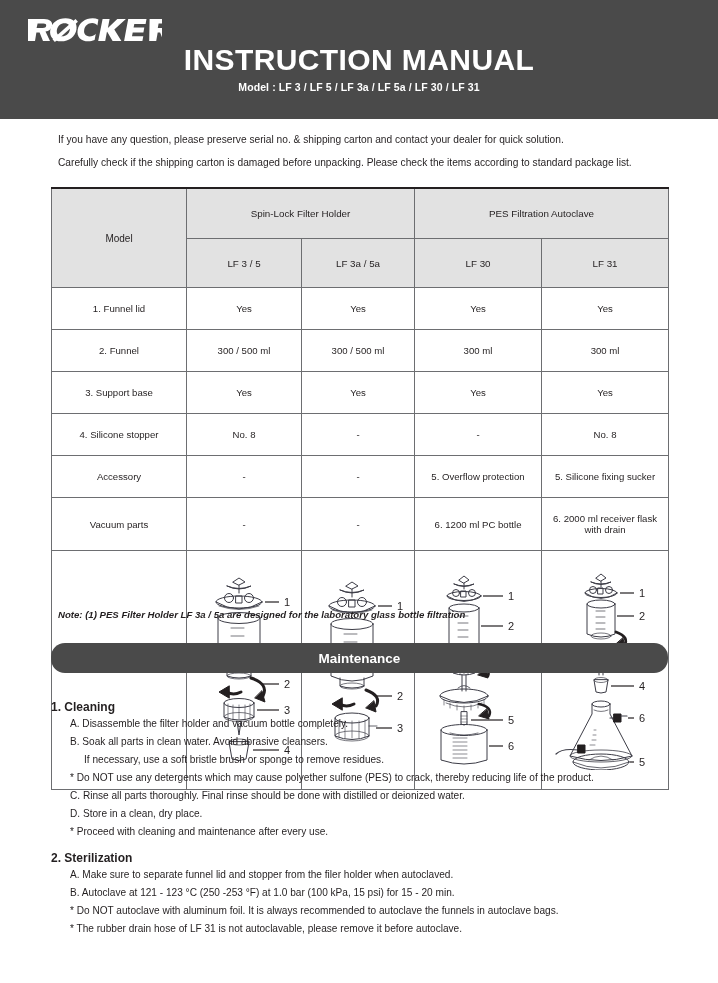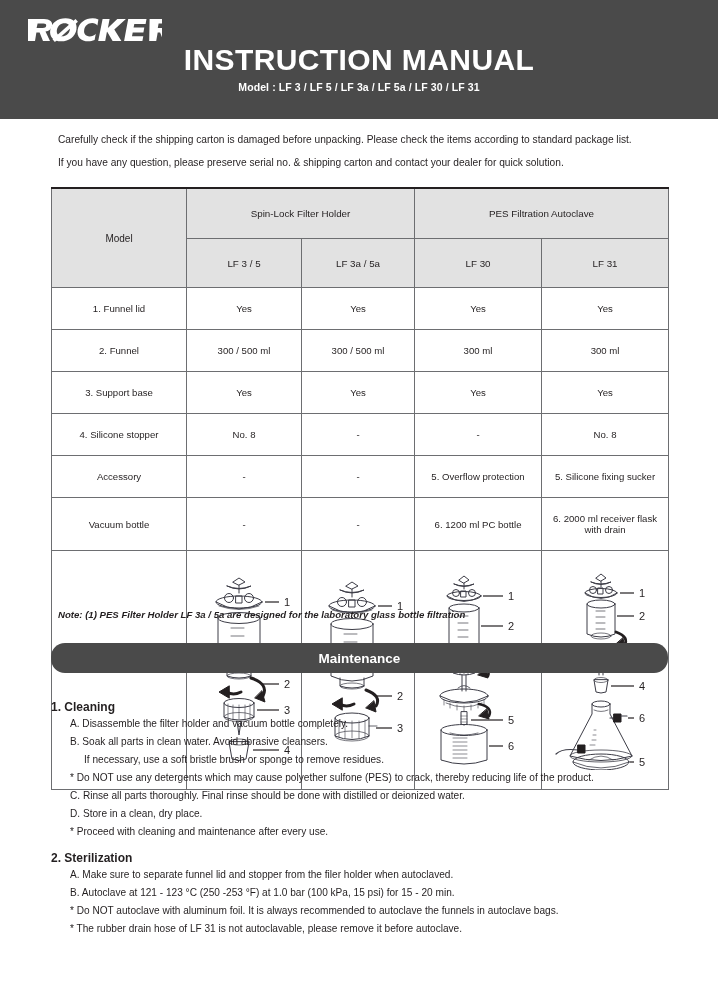--- a/index.html
+++ b/index.html
@@ -170,22 +170,22 @@
 
         <path d="M123.6 2 h15 c6 0 9 3 8.2 7 c-0.6 3 -3 5 -6.5 5.6 L145.4 24 h-7.9 l-3.4 -8.4 h-2.4 L130.2 24 h-7 Z M132.6 6.6 l-0.8 4.4 h5.4 c2 0 3.2 -0.8 3.4 -2.2 c0.3 -1.5 -0.7 -2.2 -2.6 -2.2 Z"></path>
       </g>
     </svg>
   </div>
   <div class="header-title">INSTRUCTION MANUAL</div>
   <div class="header-model">Model : LF 3 / LF 5 / LF 3a / LF 5a / LF 30 / LF 31</div>
 </div>
 
 <div class="intro">
+  <p>If you have any question, please preserve serial no. &amp; shipping carton and contact your dealer for quick solution.</p>
   <p>Carefully check if the shipping carton is damaged before unpacking. Please check the items according to standard package list.</p>
-  <p>If you have any question, please preserve serial no. &amp; shipping carton and contact your dealer for quick solution.</p>
 </div>
 
 <table class="spec-table">
   <colgroup>
     <col style="width:135px">
     <col style="width:115px">
     <col style="width:113px">
     <col style="width:127px">
     <col style="width:127px">
   </colgroup>
@@ -232,21 +232,21 @@
       <td>No. 8</td>
     </tr>
     <tr>
       <td class="row-label">Accessory</td>
       <td>-</td>
       <td>-</td>
       <td>5. Overflow protection</td>
       <td>5. Silicone fixing sucker</td>
     </tr>
     <tr class="tall">
-      <td class="row-label">Vacuum bottle</td>
+      <td class="row-label">Vacuum parts</td>
       <td>-</td>
       <td>-</td>
       <td>6. 1200 ml PC bottle</td>
       <td>6. 2000 ml receiver flask with drain</td>
     </tr>
 
     <tr>
       <td class="diagram-cell"></td>
 
       <td class="diagram-cell">

